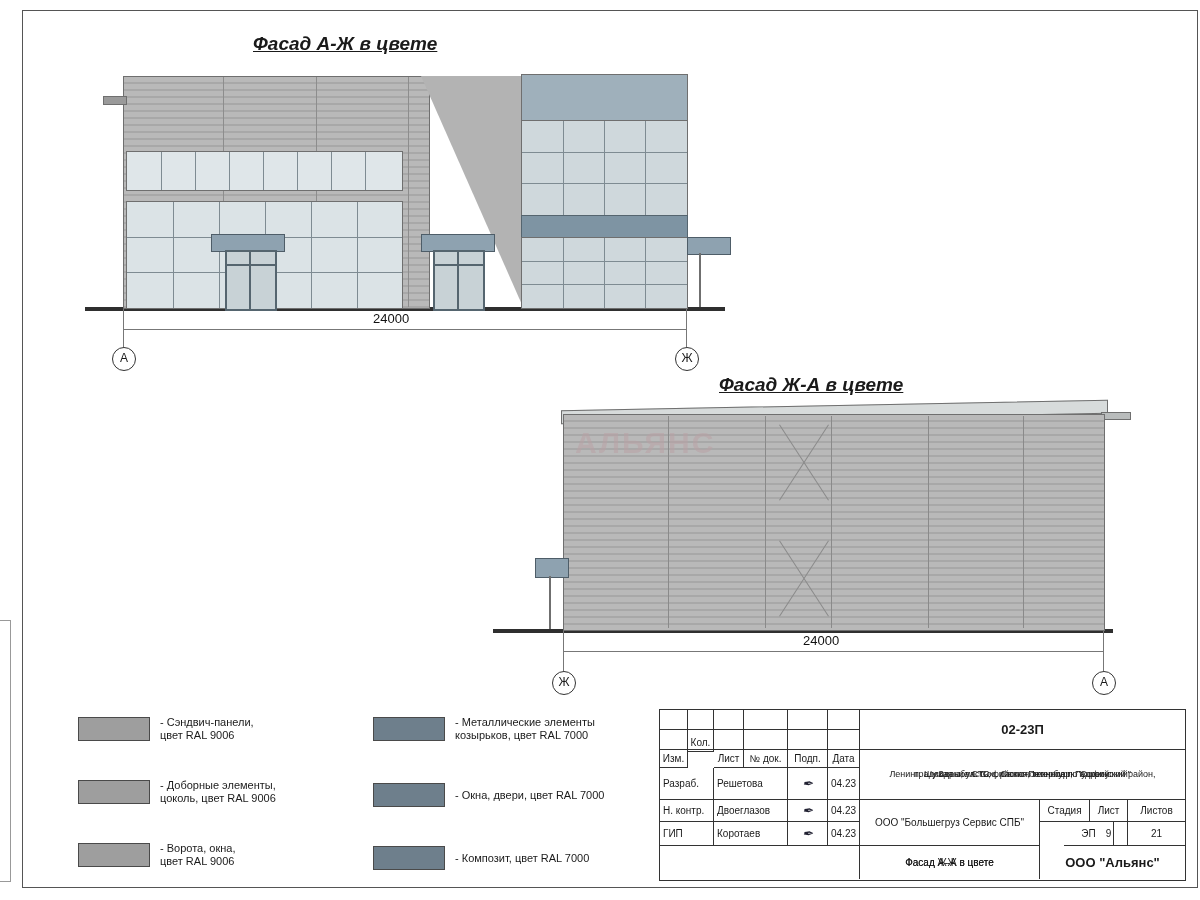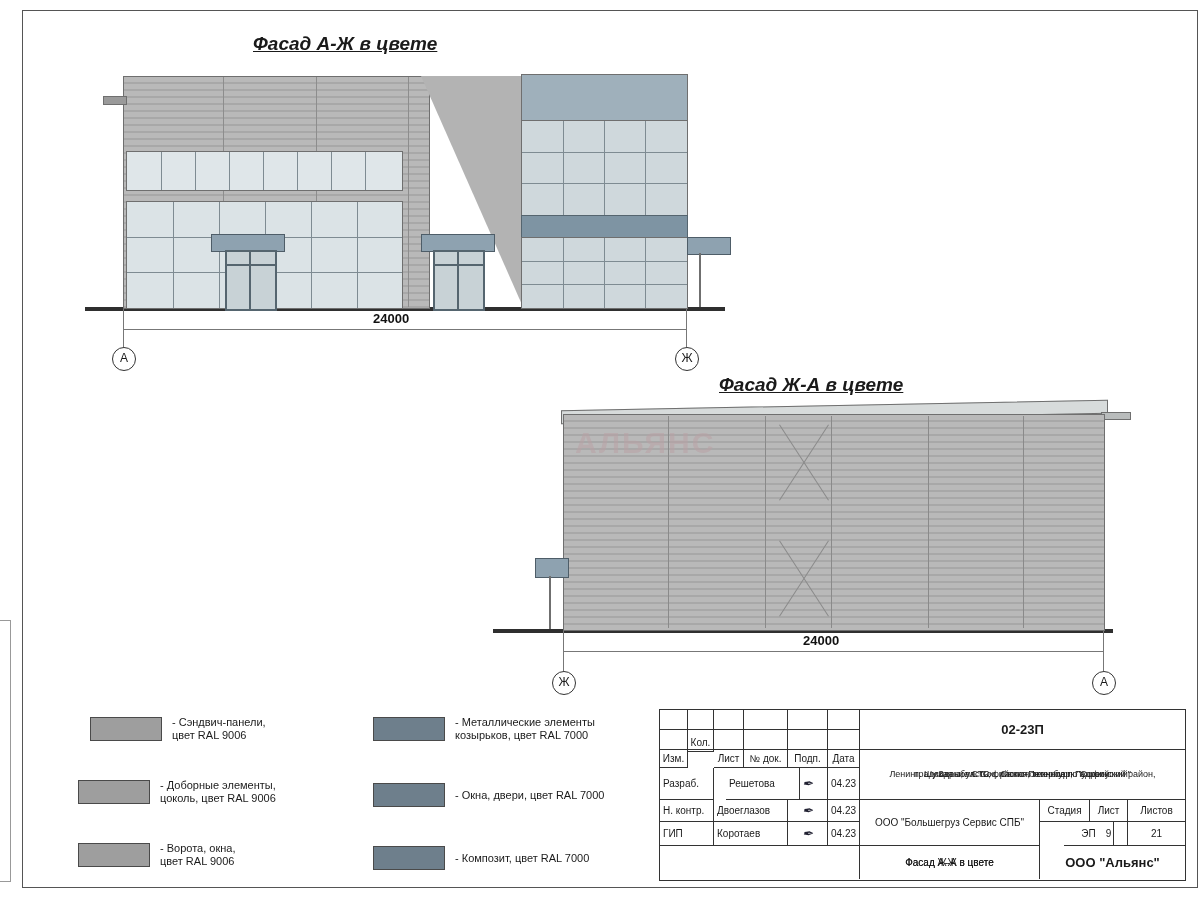--- a/index.html
+++ b/index.html
@@ -22,21 +22,21 @@
   .glassgrid i{position:absolute;background:#7e8b92;}
   .darkpanel{position:absolute;background:#7e94a3;border:1px solid #55656f;}
   .canopy{position:absolute;background:#8ea2b0;border:1px solid #4e5d68;}
   .doorfr{position:absolute;background:#c8d2d6;border:2px solid #55656f;}
   .doorfr b{position:absolute;background:#55656f;}
   .vstripe{position:absolute;background:#8d8d8d;width:1px;}
 
   
   .dimline{position:absolute;height:1px;background:#777;}
   .dimtick{position:absolute;width:1px;background:#777;}
-  .dimtxt{position:absolute;font-size:13px;color:#111;font-weight:bold;}
+  .dimtxt{position:absolute;font-size:13px;color:#111;}
   .axcircle{position:absolute;width:22px;height:22px;border:1px solid #333;border-radius:50%;
             font-size:12px;line-height:21px;text-align:center;background:#fff;}
 
   
   #elev2{position:absolute;left:480px;top:375px;width:660px;height:300px;}
   .watermark{position:absolute;font-weight:bold;font-size:30px;color:#b9a2a6;opacity:.55;letter-spacing:2px;}
 
   
   .legend{position:absolute;left:35px;top:700px;width:600px;font-size:11px;}
   .lg-row{position:absolute;display:flex;align-items:center;}
@@ -165,21 +165,21 @@
     <div class="dimtick" style="left:60px;top:245px;height:40px;"></div>
     <div class="dimtick" style="left:600px;top:245px;height:40px;"></div>
     <div class="dimline" style="left:60px;top:265px;width:540px;"></div>
     <div class="dimtxt" style="left:300px;top:247px;">24000</div>
     <div class="axcircle" style="left:49px;top:285px;">Ж</div>
     <div class="axcircle" style="left:589px;top:285px;">А</div>
   </div>
 
   <div class="legend">
 
-    <div class="lg-row" style="left:32px;top:5px;">
+    <div class="lg-row" style="left:20px;top:5px;">
       <div class="swatch" style="background:#9e9e9e;"></div>
       <div class="lg-text">
         <div>- Сэндвич-панели,</div>
         <div>цвет RAL 9006</div>
       </div>
     </div>
 
     <div class="lg-row" style="left:20px;top:68px;">
       <div class="swatch" style="background:#9e9e9e;"></div>
       <div class="lg-text">
@@ -244,21 +244,21 @@
     <div class="cell" style="left:128px;top:40px;width:40px;height:18px;">Подп.</div>
     <div class="cell" style="left:168px;top:40px;width:32px;height:18px;">Дата</div>
 
     <div class="cell" style="left:200px;top:40px;width:325px;height:50px;border-right:none;flex-direction:column;">
       <div class="small">«Здание СТО», расположенное по адресу:</div>
       <div class="small">Ленинградская область, г. Санкт-Петербург, Пушкинский район,</div>
       <div class="small">п. Шушары, ул. Софийская, технопарк "Софийский"</div>
     </div>
 
     <div class="cell" style="left:0;top:58px;width:54px;height:32px;justify-content:flex-start;padding-left:3px;">Разраб.</div>
-    <div class="cell" style="left:54px;top:58px;width:74px;height:32px;justify-content:flex-start;padding-left:3px;margin-left:12px;">Решетова</div>
+    <div class="cell" style="left:54px;top:58px;width:74px;height:32px;justify-content:flex-start;padding-left:3px;">Решетова</div>
     <div class="cell sig" style="left:128px;top:58px;width:40px;height:32px;">✒</div>
     <div class="cell" style="left:168px;top:58px;width:32px;height:32px;">04.23</div>
 
     <div class="cell" style="left:0;top:90px;width:54px;height:22px;justify-content:flex-start;padding-left:3px;">Н. контр.</div>
     <div class="cell" style="left:54px;top:90px;width:74px;height:22px;justify-content:flex-start;padding-left:3px;">Двоеглазов</div>
     <div class="cell sig" style="left:128px;top:90px;width:40px;height:22px;">✒</div>
     <div class="cell" style="left:168px;top:90px;width:32px;height:22px;">04.23</div>
 
     <div class="cell" style="left:0;top:112px;width:54px;height:24px;justify-content:flex-start;padding-left:3px;">ГИП</div>
     <div class="cell" style="left:54px;top:112px;width:74px;height:24px;justify-content:flex-start;padding-left:3px;">Коротаев</div>

